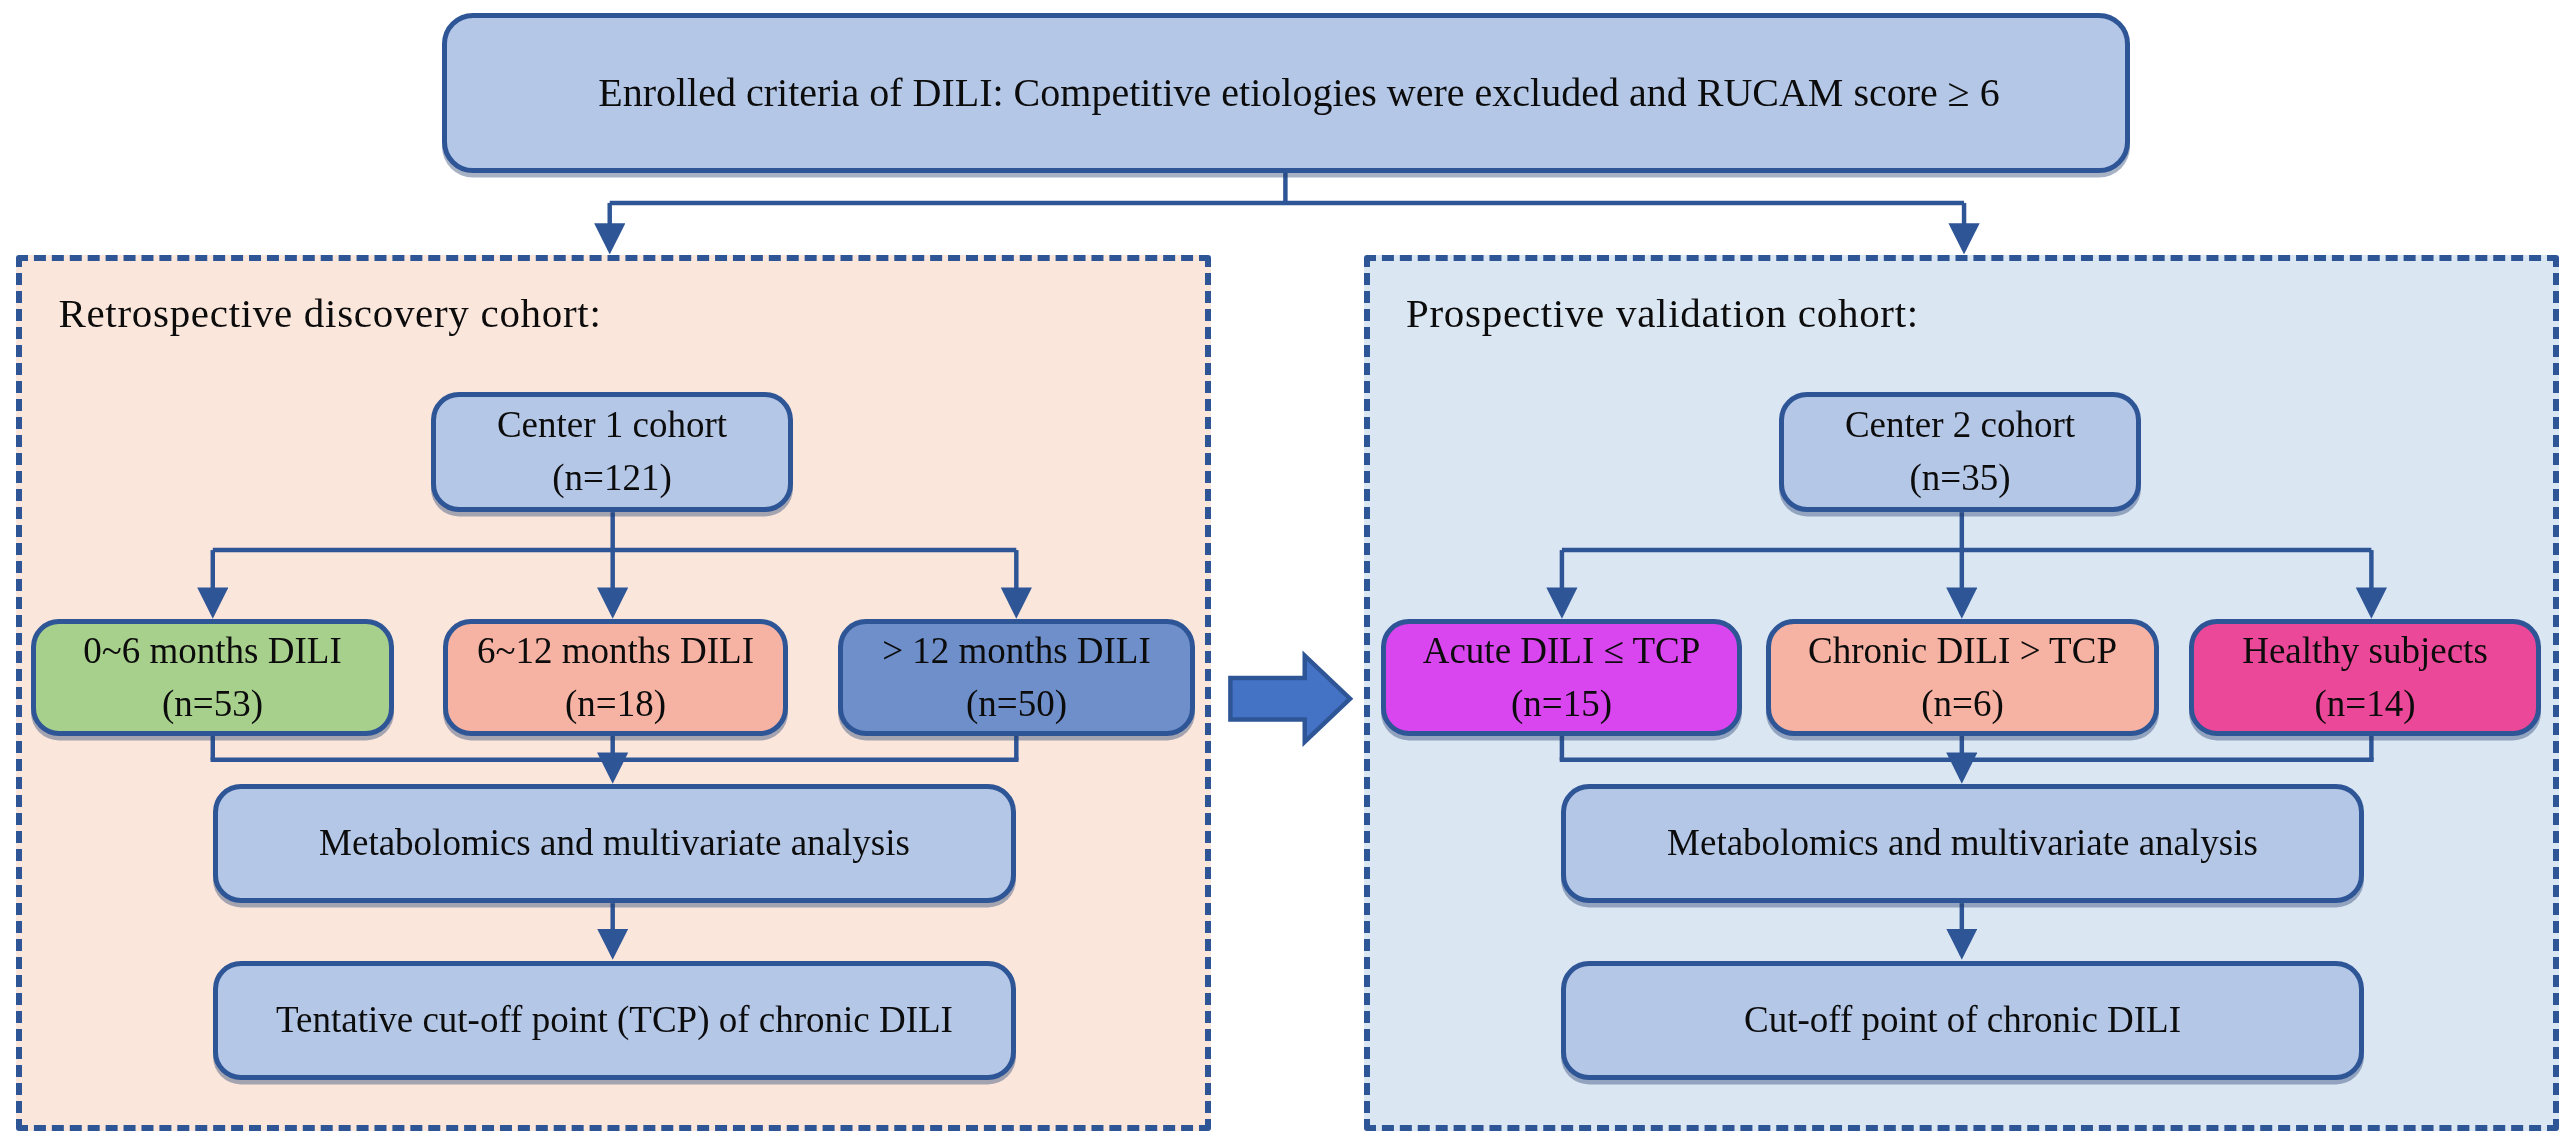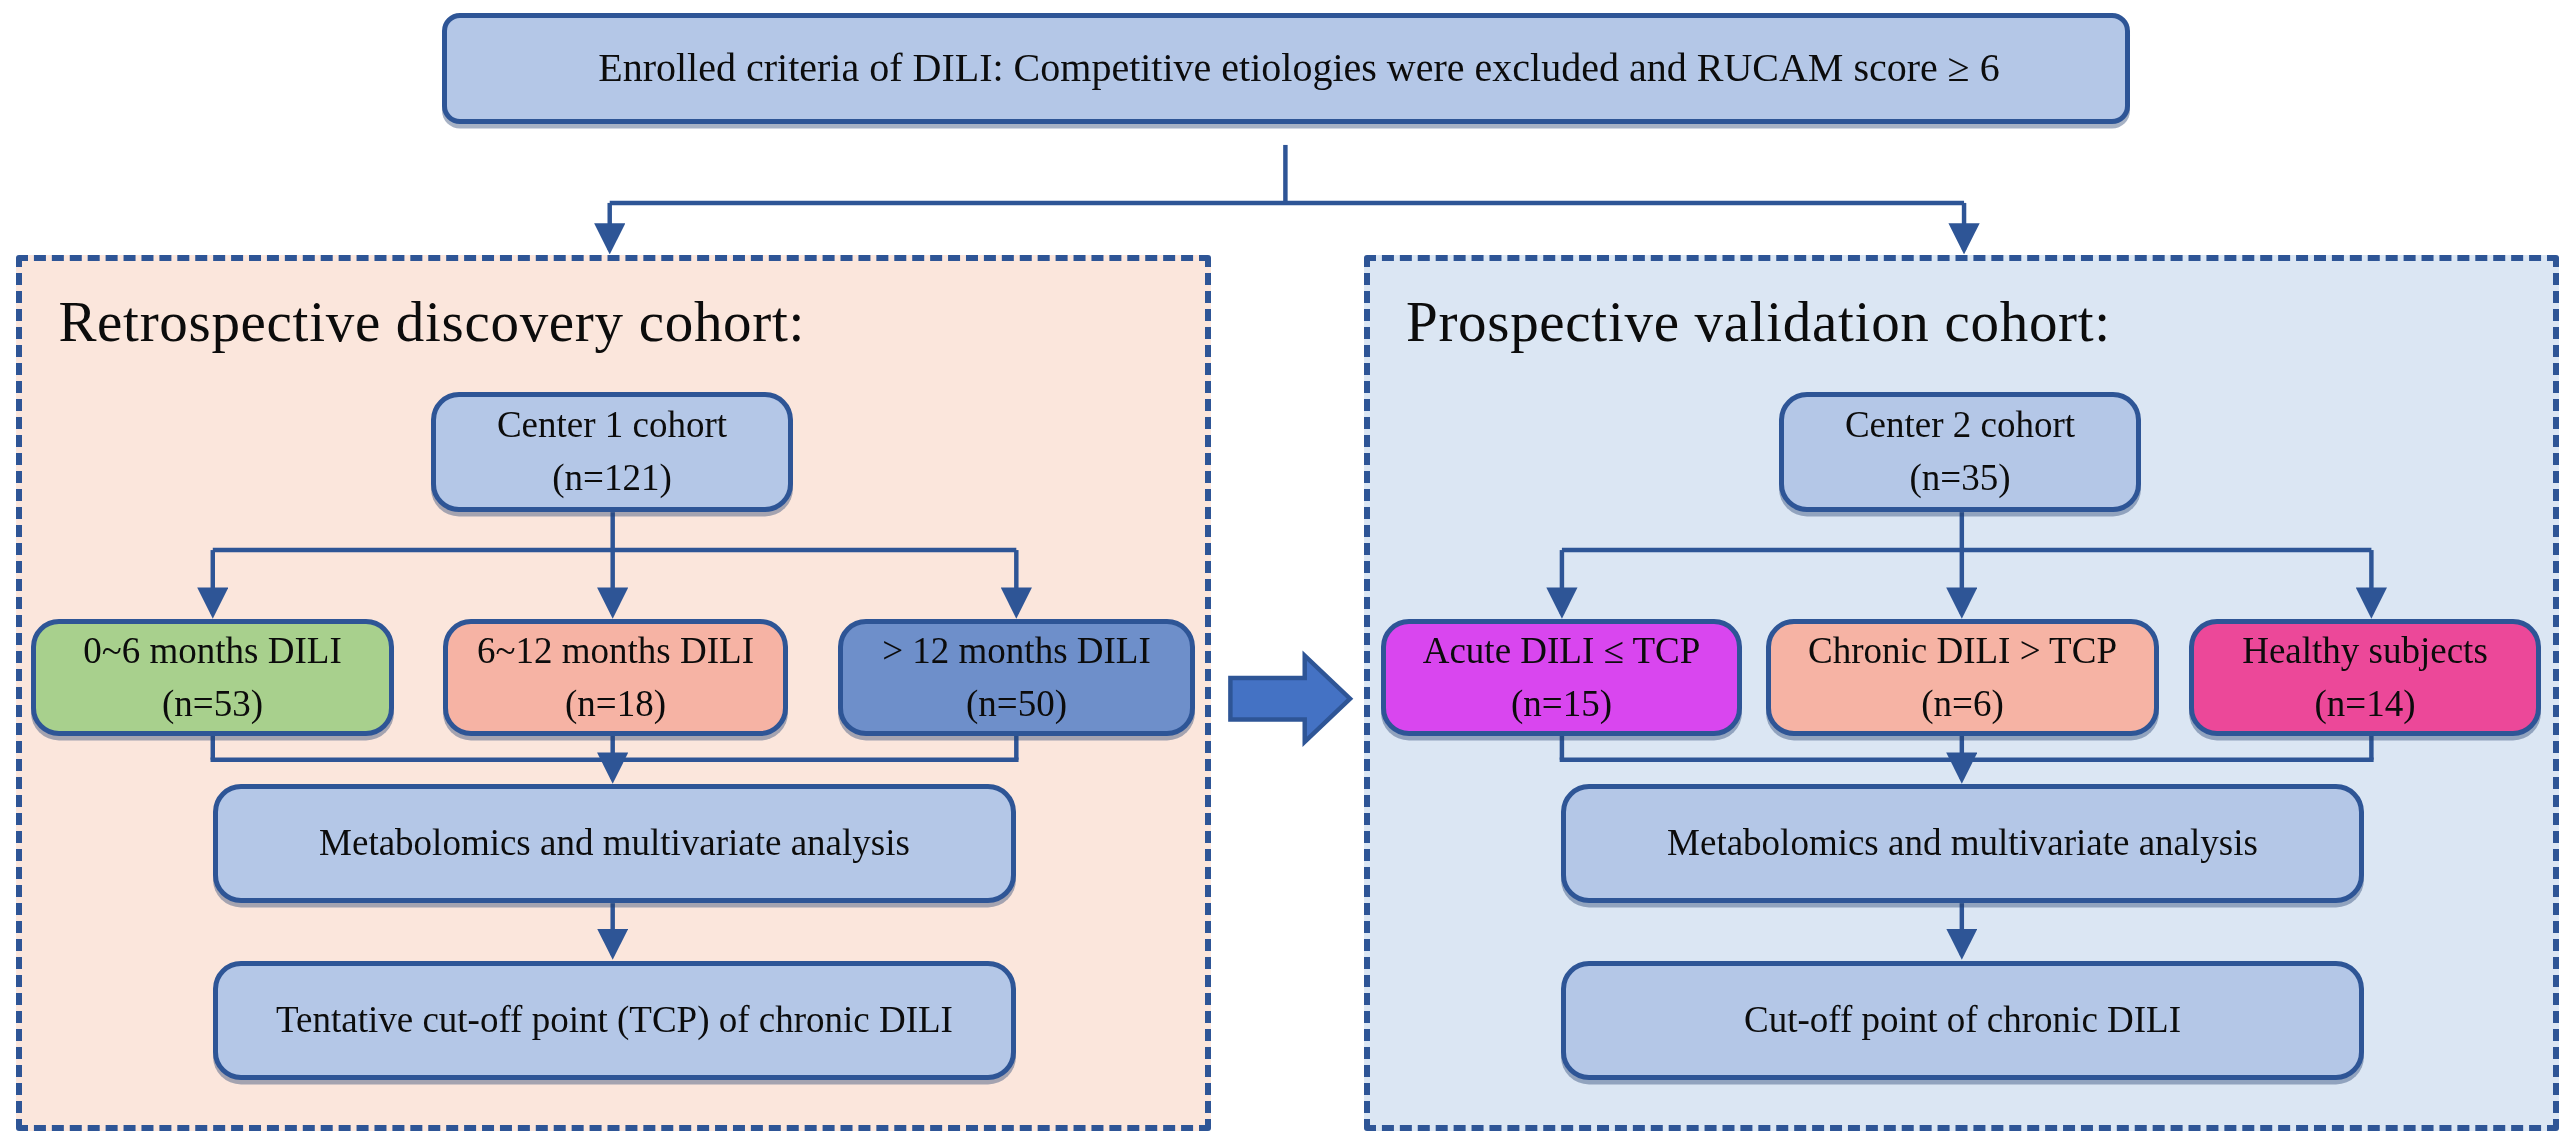--- a/index.html
+++ b/index.html
@@ -9,31 +9,31 @@
   }
   .connectors{position:absolute;left:0;top:0;z-index:2;}
   .panel{
     position:absolute;z-index:1;box-sizing:border-box;
     border:6px dashed #2e5596;border-radius:3px;
   }
   .panel-left{left:16.4px;top:255px;width:1195px;height:876px;}
   .panel-right{left:1364px;top:255px;width:1195px;height:876px;}
   .panel-title{
     margin:0;position:absolute;top:28px;left:36px;
-    font-size:57px;font-weight:normal;color:#0c0c0c;letter-spacing:0.7px;
+    font-size:41px;font-weight:normal;color:#0c0c0c;letter-spacing:0.7px;
   }
   .node{
     position:absolute;z-index:3;box-sizing:border-box;
     border:5.2px solid #2e5596;border-radius:28px;
     display:flex;flex-direction:column;align-items:center;justify-content:center;
     text-align:center;font-size:37px;line-height:1.42;color:#0c0c0c;
     box-shadow:0 4.5px 0 rgba(36,62,110,0.40);
   }
   .node .tline{display:block;white-space:nowrap;}
-  .top-box{left:442px;top:13.4px;width:1688px;height:111px;border-radius:18px;font-size:40px;padding-left:26px;}
+  .top-box{left:442px;top:13.4px;width:1688px;height:160px;border-radius:31px;font-size:40px;padding-left:26px;}
   
   .n-c1{left:431px;top:392px;width:362px;height:120px;}
   .n-l1{left:31px;top:619px;width:363px;height:117px;}
   .n-l2{left:443px;top:619px;width:345px;height:117px;}
   .n-l3{left:838px;top:619px;width:357px;height:117px;}
   .n-lmet{left:213px;top:784px;width:803px;height:119px;}
   .n-ltcp{left:213px;top:961px;width:803px;height:119px;}
   
   .n-c2{left:1779px;top:392px;width:362px;height:120px;}
   .n-r1{left:1381px;top:619px;width:361px;height:117px;}

